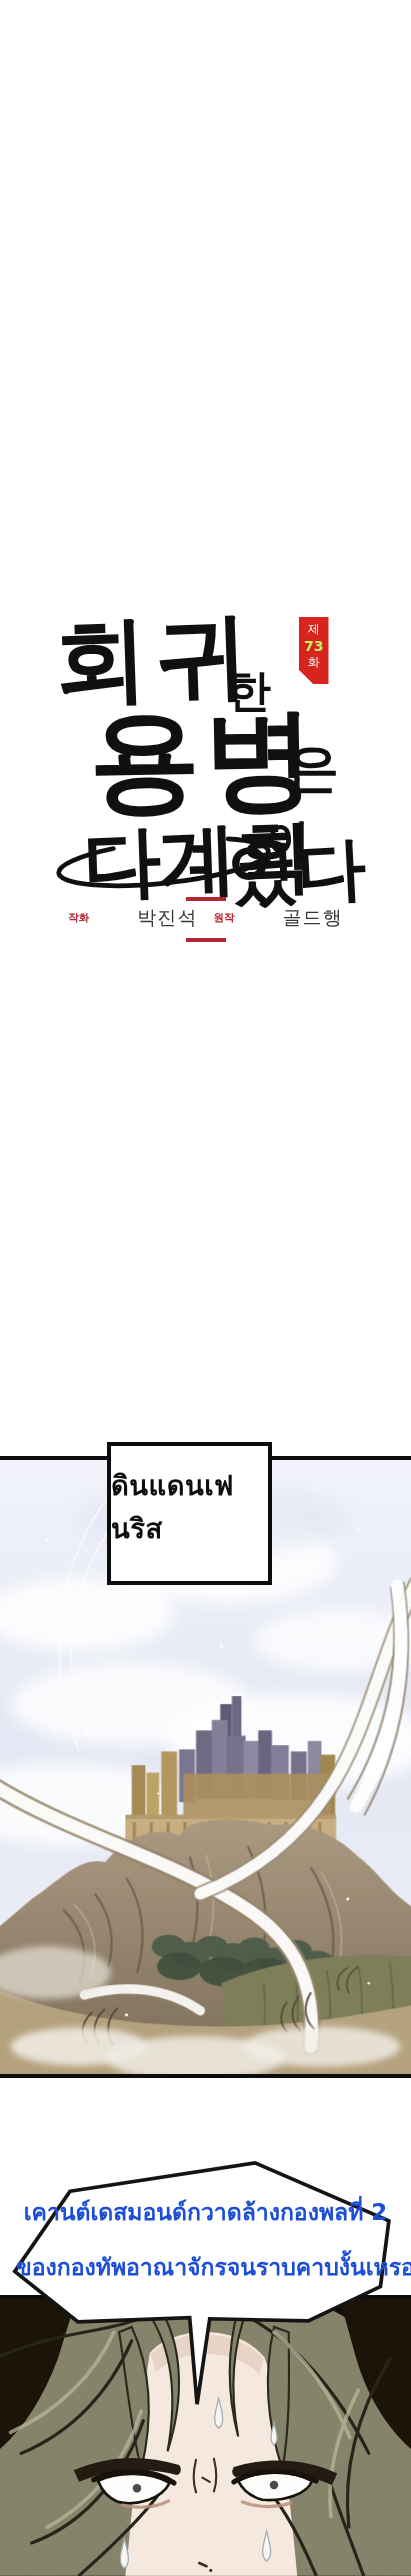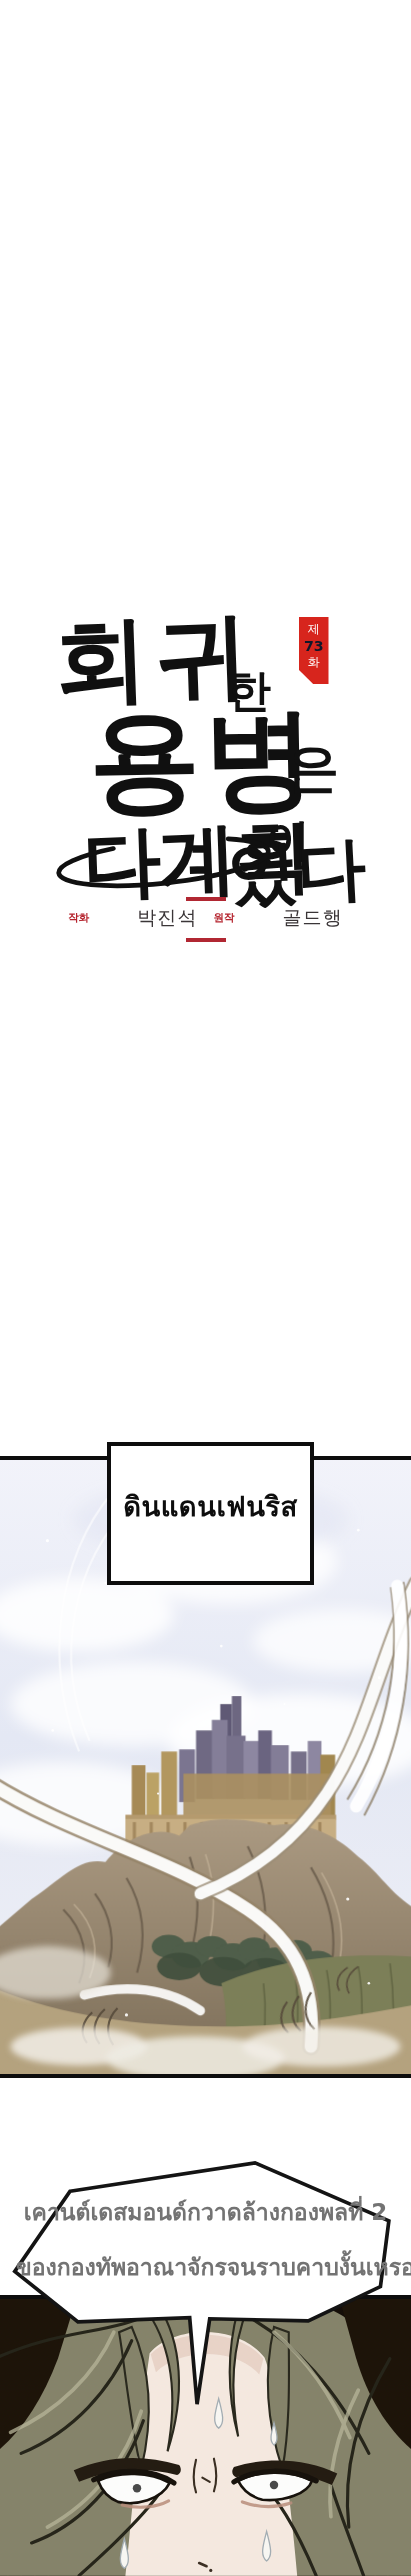--- a/index.html
+++ b/index.html
@@ -4,21 +4,21 @@
 <style>
   html,body{margin:0;padding:0;background:#ffffff;}
   body{font-family:"DejaVu Sans",sans-serif;}
   .page{position:relative;width:411px;height:2576px;margin:0 auto;background:#ffffff;overflow:hidden;}
 
   
   .episode-badge{position:absolute;left:299px;top:617px;width:29.5px;height:67px;background:#d7251d;
     clip-path:polygon(0 0,100% 0,100% 100%,48% 100%,0 79%);
     display:flex;flex-direction:column;align-items:center;justify-content:flex-start;gap:2.1px;padding-top:6.3px;box-sizing:border-box;}
   .episode-badge .b-sm{color:#fff;font-size:12px;line-height:13.7px;font-family:"DejaVu Serif",serif;}
-  .episode-badge .b-num{color:#0f172a;font-size:14.2px;line-height:14.8px;font-weight:bold;}
+  .episode-badge .b-num{color:#bef264;font-size:14.2px;line-height:14.8px;font-weight:bold;}
 
   .title-logo{position:absolute;left:0;top:0;width:411px;height:902px;color:#101010;}
   .title-logo span{position:absolute;font-family:"DejaVu Serif",serif;font-weight:bold;white-space:nowrap;}
   .t-r1{left:54px;top:595px;font-size:94px;letter-spacing:7.4px;transform:rotate(-2deg);}
   .t-p1{left:227px;top:662px;font-size:44px;}
   .t-r2{left:89px;top:686px;font-size:111px;letter-spacing:4.2px;transform:rotate(-1deg);}
   .t-p2{left:286px;top:733px;font-size:53px;}
   .t-r3{left:83px;top:808px;font-size:78px;letter-spacing:-2.1px;transform:rotate(-2deg);}
   .t-p3{left:266px;top:811px;font-size:44px;}
   .t-r4{left:228px;top:826px;font-size:69px;transform:rotate(-3deg);}
@@ -29,33 +29,33 @@
   .credits{position:absolute;left:0;top:903px;width:411px;height:29.5px;display:flex;align-items:center;justify-content:center;gap:16px;}
   .credits .role{color:#b5242e;font-size:10.5px;font-weight:bold;font-family:"DejaVu Serif",serif;}
   .credits .name{color:#3a3537;font-size:19px;font-family:"DejaVu Serif",serif;letter-spacing:1.1px;margin-left:32px;}
 
   
   .scene-panel{position:absolute;left:0;top:1456px;width:411px;height:622px;background:#e9ecf6;}
   .scene-panel .border-top,.scene-panel .border-bottom{position:absolute;left:0;width:411px;height:4.2px;background:#0d0d0d;}
   .scene-panel .border-top{top:0;} .scene-panel .border-bottom{bottom:0;}
   .scene-panel svg{position:absolute;left:0;top:0;}
 
-  .location-box{position:absolute;left:107px;top:1442px;width:207px;height:143px;background:#ffffff;border:4.2px solid #0d0d0d;
+  .location-box{position:absolute;left:107px;top:1442px;width:165px;height:143px;background:#ffffff;border:4.2px solid #0d0d0d;
     box-sizing:border-box;display:flex;align-items:center;justify-content:center;z-index:5;}
   .location-box .loc-text{font-size:27.4px;font-weight:bold;color:#0d0d0d;transform:translateY(-7.4px);letter-spacing:0.5px;}
 
   
   .face-panel{position:absolute;left:0;top:2295px;width:411px;height:281px;background:#241a10;}
   .face-panel .border-top{position:absolute;left:0;top:0;width:411px;height:4.2px;background:#0d0d0d;}
   .face-panel svg{position:absolute;left:0;top:0;}
 
   
   .bubble-wrap{position:absolute;left:0;top:2152px;width:411px;height:264px;z-index:10;}
   .bubble-wrap svg{position:absolute;left:0;top:0;}
-  .bubble-line{position:absolute;text-align:center;color:#737373;font-weight:600;font-size:23px;line-height:32px;white-space:nowrap;}
+  .bubble-line{position:absolute;text-align:center;color:#1d4ed8;font-weight:600;font-size:23px;line-height:32px;white-space:nowrap;}
   .bl1{left:21px;width:369px;top:44px;}
   .bl2{left:16px;width:380px;top:99px;}
 </style>
 </head>
 <body>
 
 <div class="page">
 
   <div class="episode-badge">
     <span class="b-sm">제</span>

